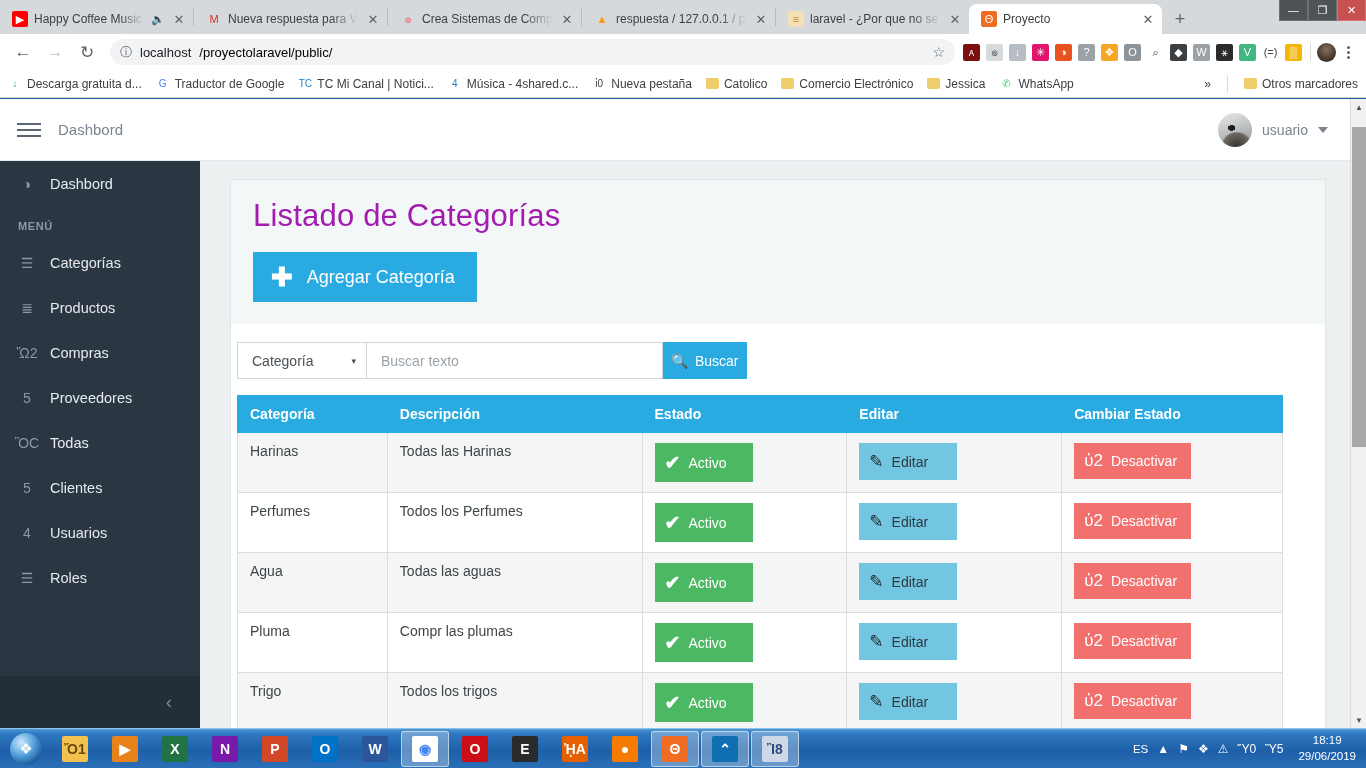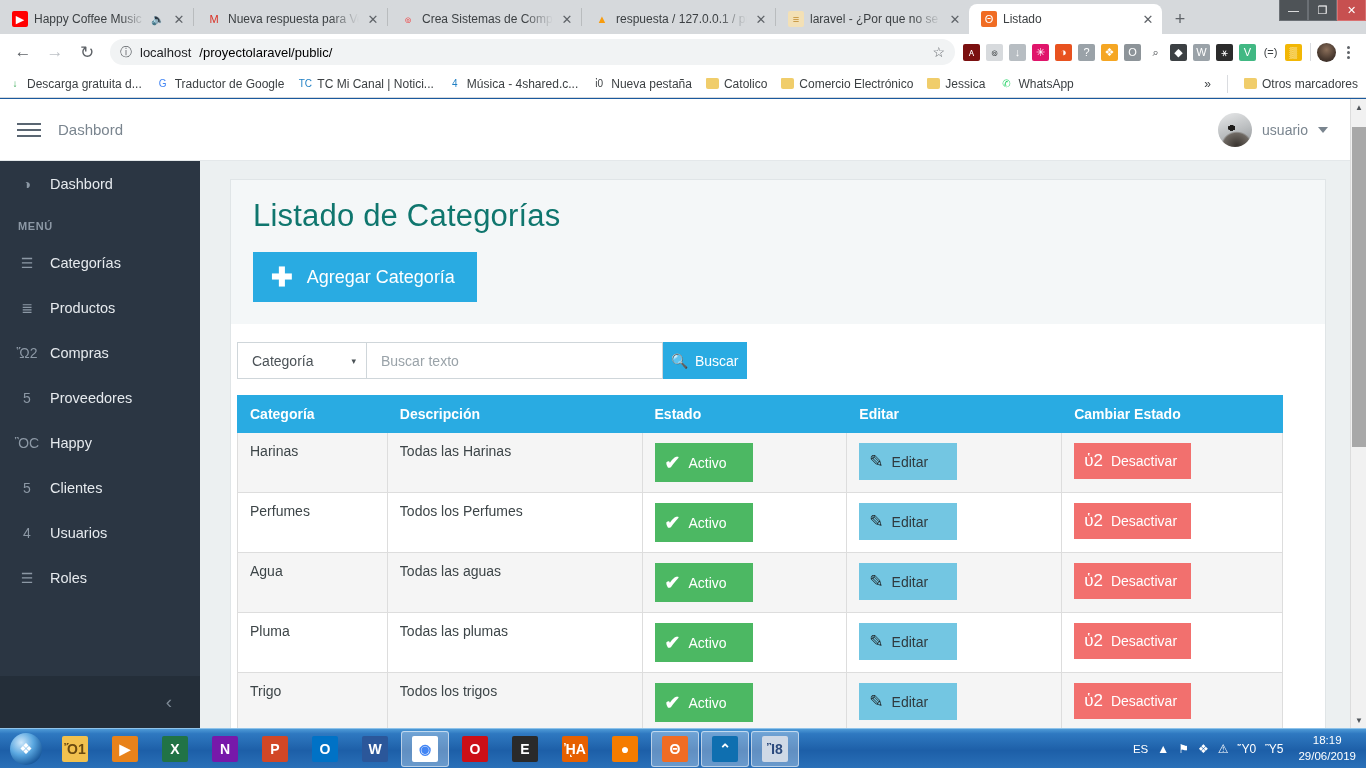--- a/index.html
+++ b/index.html
@@ -153,21 +153,21 @@
   }
   .side-foot .chev { color: #7c8894; font-size: 19px; }
 
   
   .content {
     position: absolute; top: 62px; left: 200px; width: 1150px; height: 567px;
     background: #ecf0f1; padding: 18px 24px 0 30px; overflow: hidden;
   }
   .panel { background: #f4f7f8; border: 1px solid #e0e5e7; }
   .panel-head { padding: 18px 22px 22px 22px; }
-  .panel-title { font-size: 31px; color: #0f766e; font-weight: normal; letter-spacing: .2px; }
+  .panel-title { font-size: 31px; color: #a21caf; font-weight: normal; letter-spacing: .2px; }
   .btn-add {
     display: inline-flex; align-items: center; gap: 14px;
     margin-top: 18px; padding: 12px 22px 12px 18px;
     background: #29ABE2; color: #fff; font-size: 18px;
   }
   .plus { font-size: 26px; font-weight: bold; line-height: 1; }
 
   .panel-body { background: #ffffff; padding: 18px 22px 10px 6px; }
   .searchbar { display: flex; height: 37px; width: 510px; }
   .sel {
@@ -269,21 +269,21 @@
           <span class="tab-close">✕</span>
         </div>
         <div class="tab-sep"></div>
         <div class="tab">
           <span class="favicon" style="color: rgb(191, 138, 45); background: rgb(243, 224, 181);">≡</span>
           <span class="tab-title">laravel - ¿Por que no se</span>
           <span class="tab-close">✕</span>
         </div>
         <div class="tab active">
           <span class="favicon" style="color: rgb(255, 255, 255); background: rgb(240, 108, 35);">Θ</span>
-          <span class="tab-title">Listado</span>
+          <span class="tab-title">Proyecto</span>
           <span class="tab-close">✕</span>
         </div>
       </div>
     <div class="newtab">+</div>
     <div class="wincontrols">
       <div class="wc-min">—</div>
       <div class="wc-max">❐</div>
       <div class="wc-close">✕</div>
     </div>
   </div>
@@ -407,21 +407,21 @@
           <div class="side-item">
             <span class="s-ico">Ὥ2</span>
             <span>Compras</span>
           </div>
           <div class="side-item">
             <span class="s-ico">὆5</span>
             <span>Proveedores</span>
           </div>
           <div class="side-item">
             <span class="s-ico">ὋC</span>
-            <span>Happy</span>
+            <span>Todas</span>
           </div>
           <div class="side-item">
             <span class="s-ico">὆5</span>
             <span>Clientes</span>
           </div>
           <div class="side-item">
             <span class="s-ico">὆4</span>
             <span>Usuarios</span>
           </div>
           <div class="side-item">
@@ -513,21 +513,21 @@
                       <span class="pen">✎</span>
                       <span>Editar</span>
                     </span></td>
                   <td><span class="pill red">
                       <span class="lock">ὑ2</span>
                       <span>Desactivar</span>
                     </span></td>
                 </tr>
                 <tr>
                   <td>Pluma</td>
-                  <td>Todas las plumas</td>
+                  <td>Compr las plumas</td>
                   <td><span class="pill green">
                       <span class="chk">✔</span>
                       <span>Activo</span>
                     </span></td>
                   <td><span class="pill blue">
                       <span class="pen">✎</span>
                       <span>Editar</span>
                     </span></td>
                   <td><span class="pill red">
                       <span class="lock">ὑ2</span>

